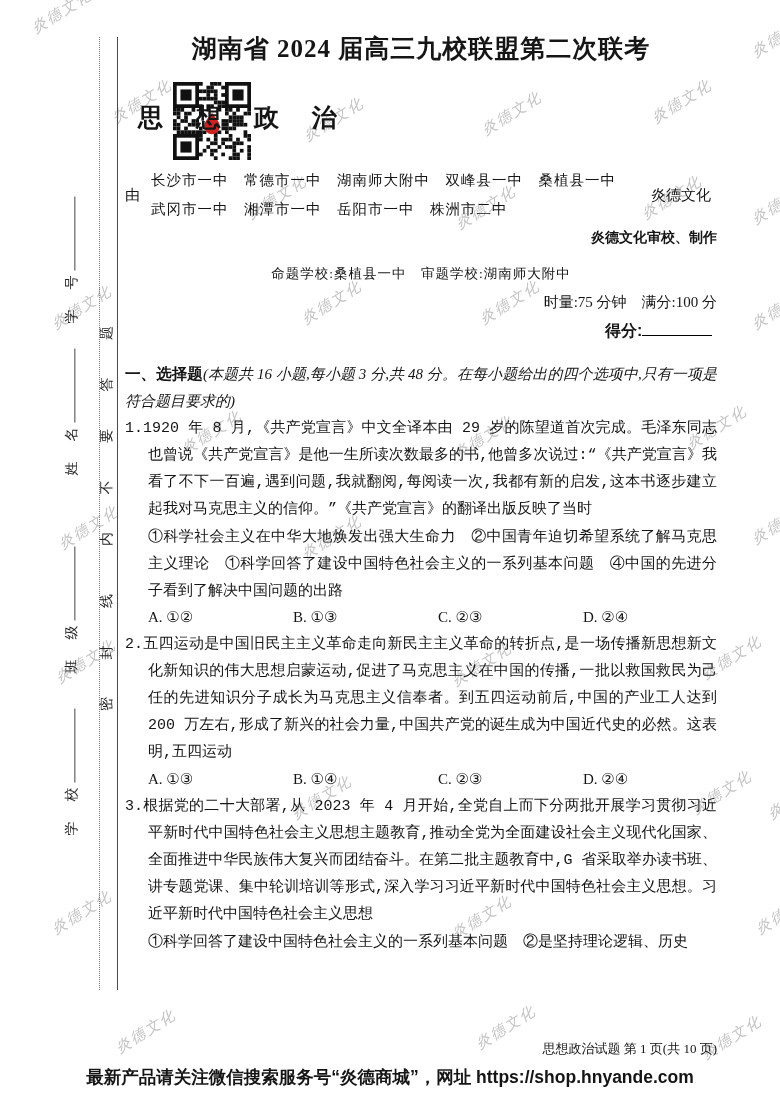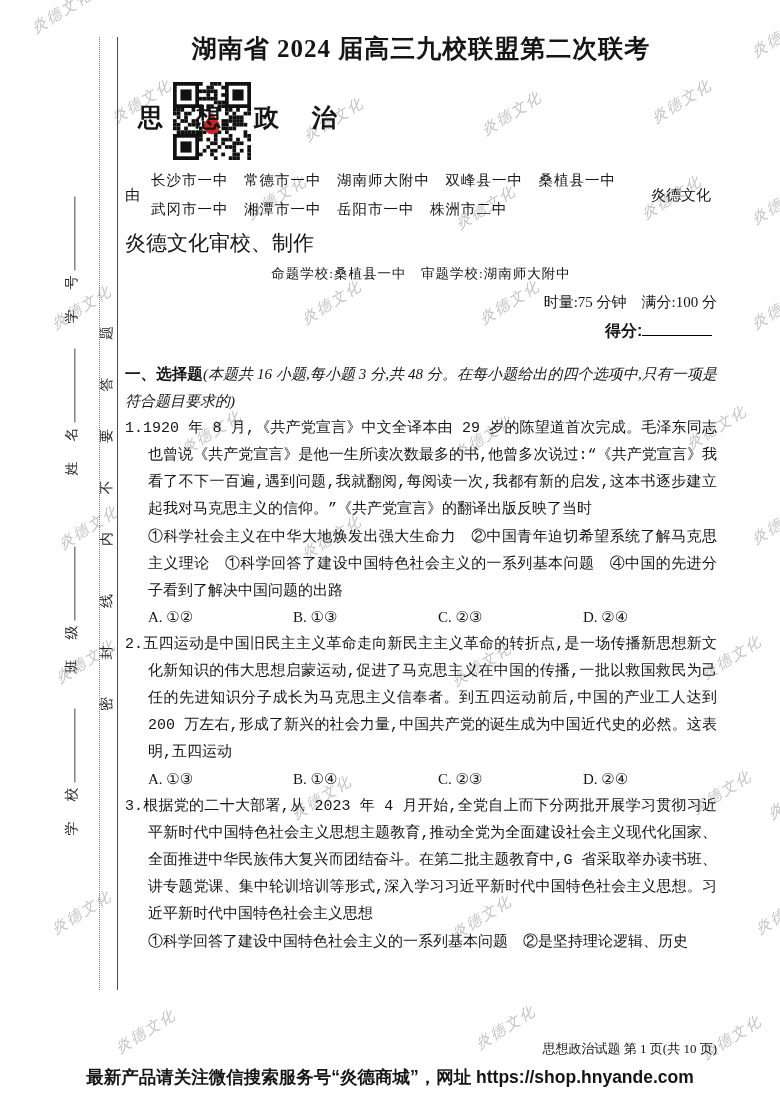--- a/index.html
+++ b/index.html
@@ -23,22 +23,22 @@
       font-size:25px;font-weight:bold;letter-spacing:1px;}
   .qr{position:absolute;left:48px;top:82px;width:78px;height:78px;}
   .subject{position:absolute;top:101px;left:0;width:100%;
       font-family:"Liberation Sans","DejaVu Sans",sans-serif;font-weight:bold;
       font-size:25px;letter-spacing:13px;text-indent:13px;}
   .byline{position:absolute;top:166px;left:0;width:100%;display:flex;align-items:center;}
   .by{width:26px;font-size:15px;flex:0 0 auto;}
   .schools{flex:1 1 auto;display:flex;flex-direction:column;}
   .srow{line-height:29px;font-size:14.5px;letter-spacing:1px;}
   .joint{flex:0 0 auto;width:66px;font-size:15px;}
-  .review{position:absolute;top:229px;left:0;width:100%;text-align:left;
-      font-family:"Liberation Sans","DejaVu Sans",sans-serif;font-weight:normal;font-size:21px;}
+  .review{position:absolute;top:229px;left:0;width:100%;text-align:right;
+      font-family:"Liberation Sans","DejaVu Sans",sans-serif;font-weight:bold;font-size:14px;}
   .setter{position:absolute;top:265px;left:0;width:100%;text-align:center;font-size:13.5px;letter-spacing:1px;}
   .duration{position:absolute;top:293px;left:0;width:100%;text-align:right;font-size:15px;}
   .score{position:absolute;top:321px;left:480px;font-family:"Liberation Sans","DejaVu Sans",sans-serif;
       font-weight:bold;font-size:16px;}
   .score-line{display:inline-block;width:70px;height:0.9em;border-bottom:1.5px solid #000;}
   
   .body-text{position:absolute;top:360px;left:0;width:100%;font-size:15px;line-height:27px;
       text-align:justify;}
   .body-text p{margin:0;}
   .section b{font-family:"Liberation Sans","DejaVu Sans",sans-serif;font-size:15.5px;}

